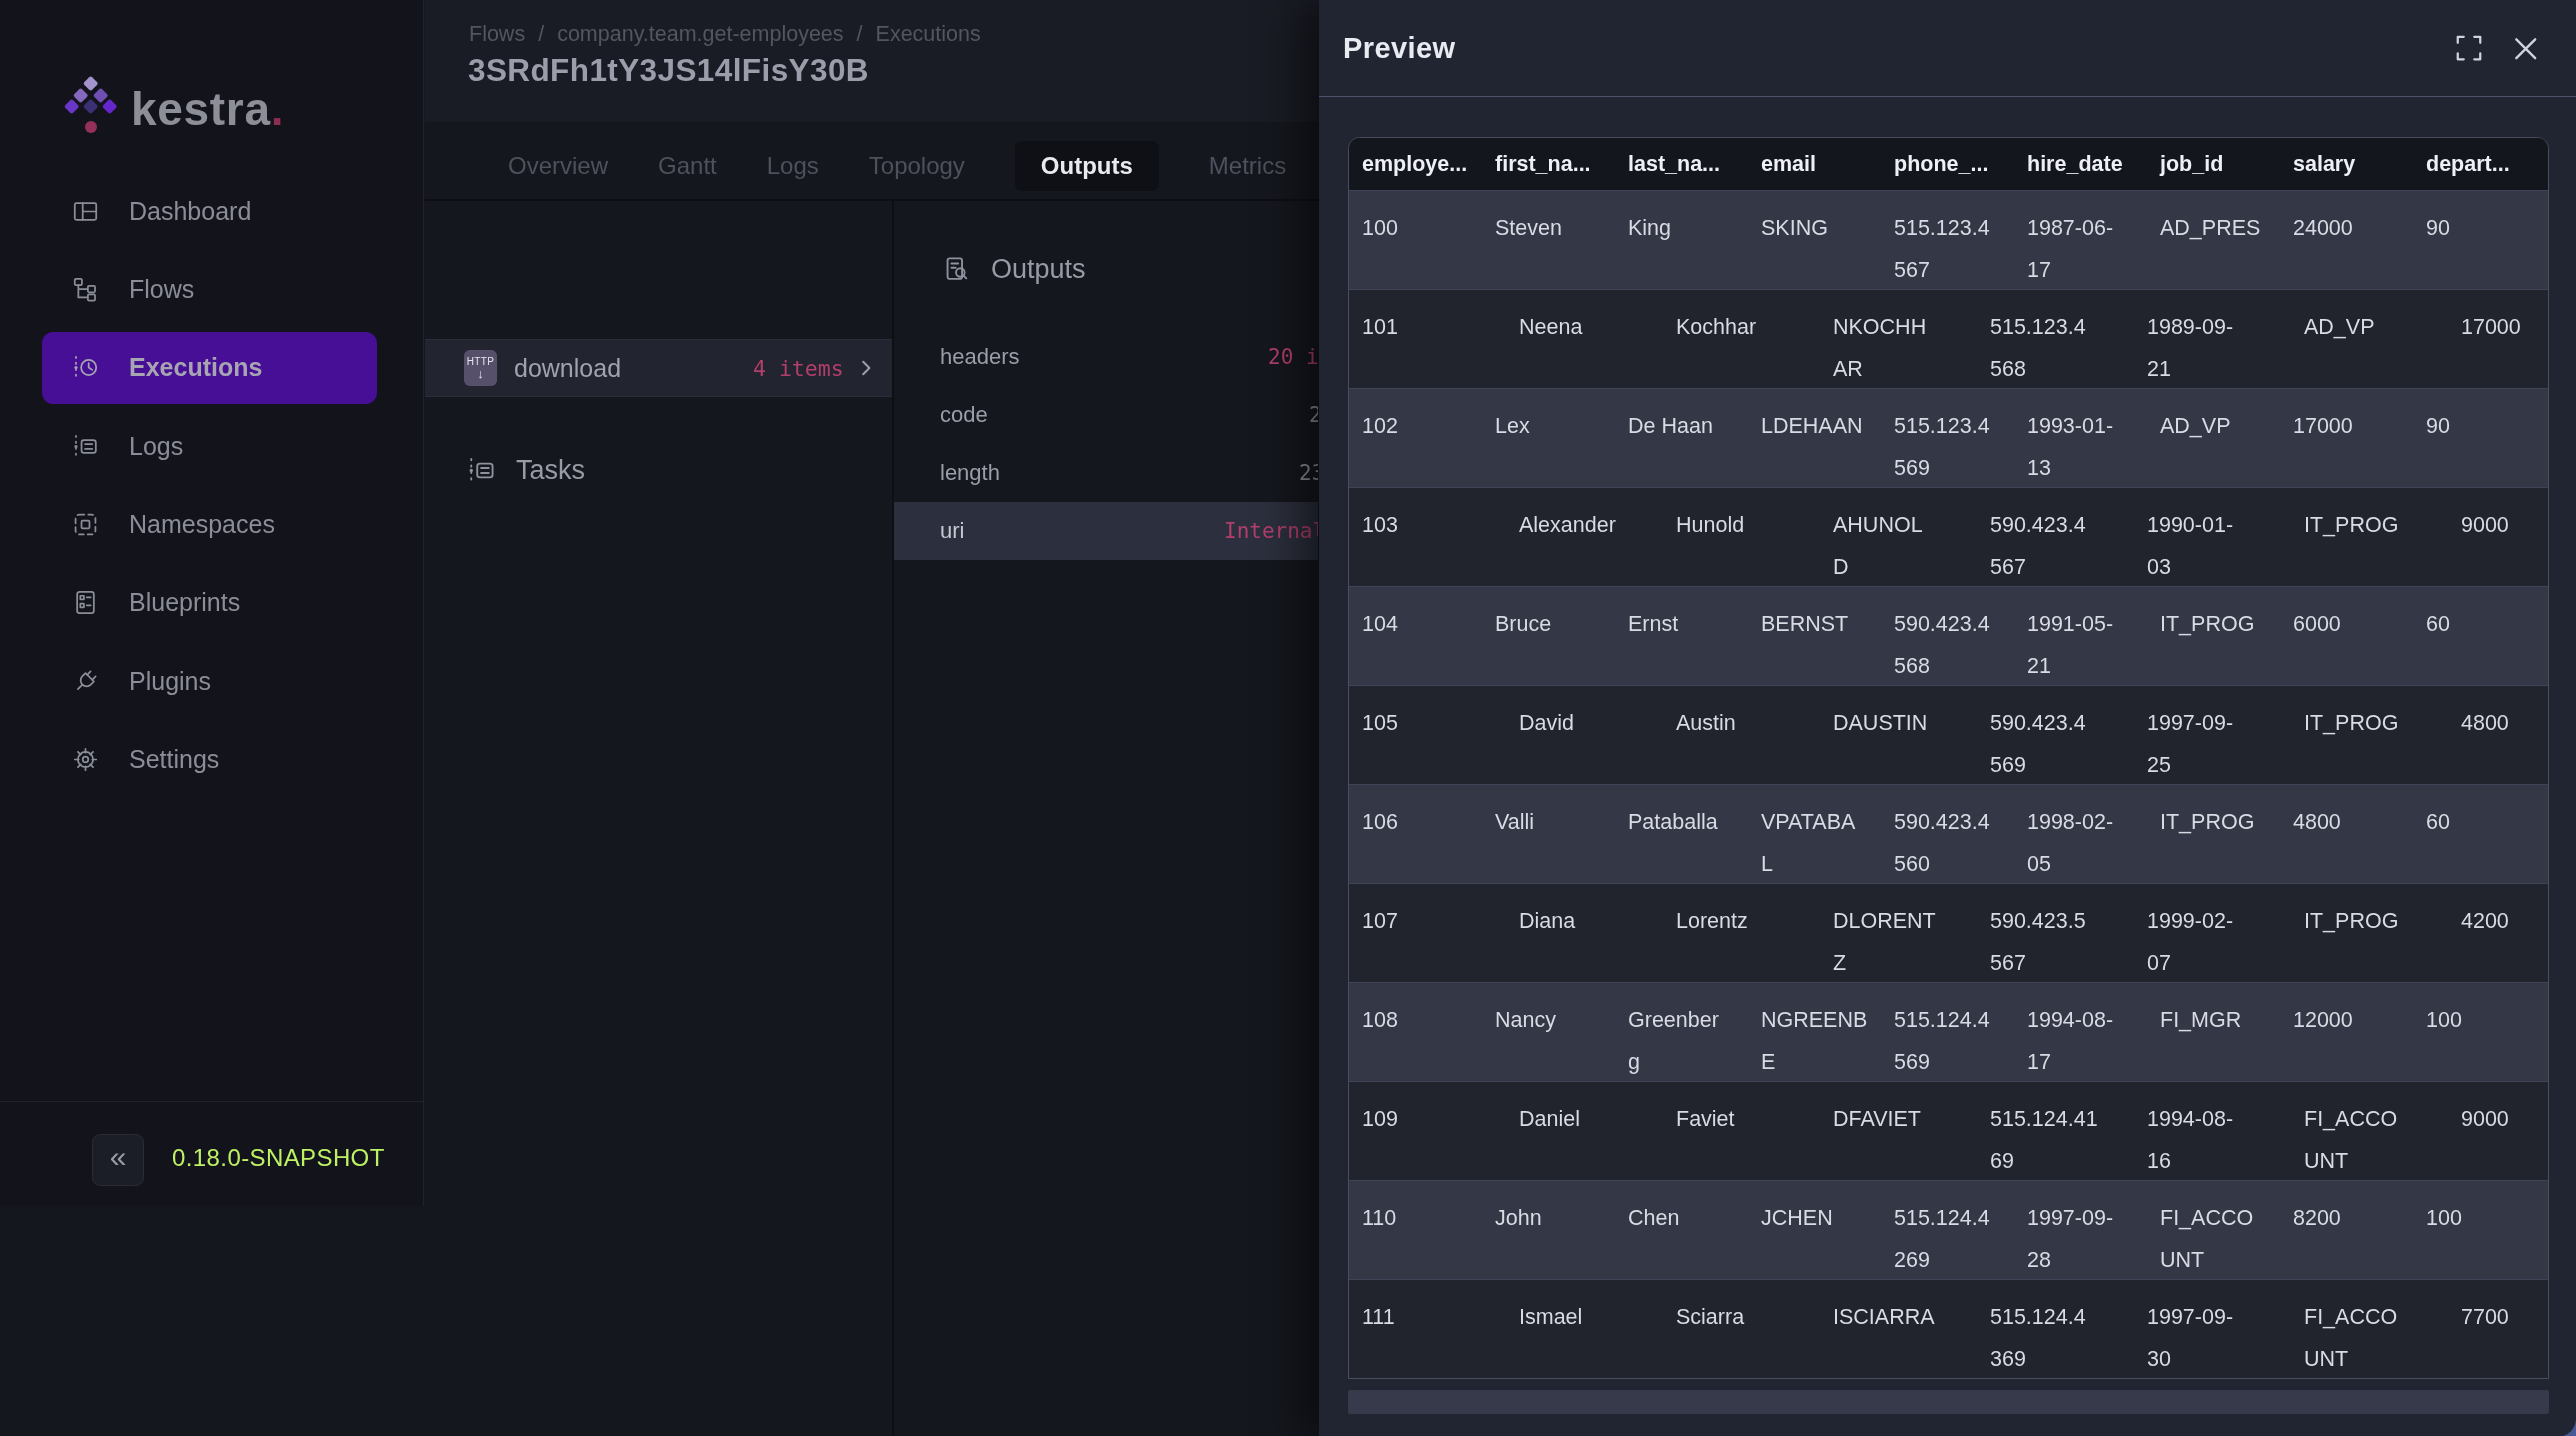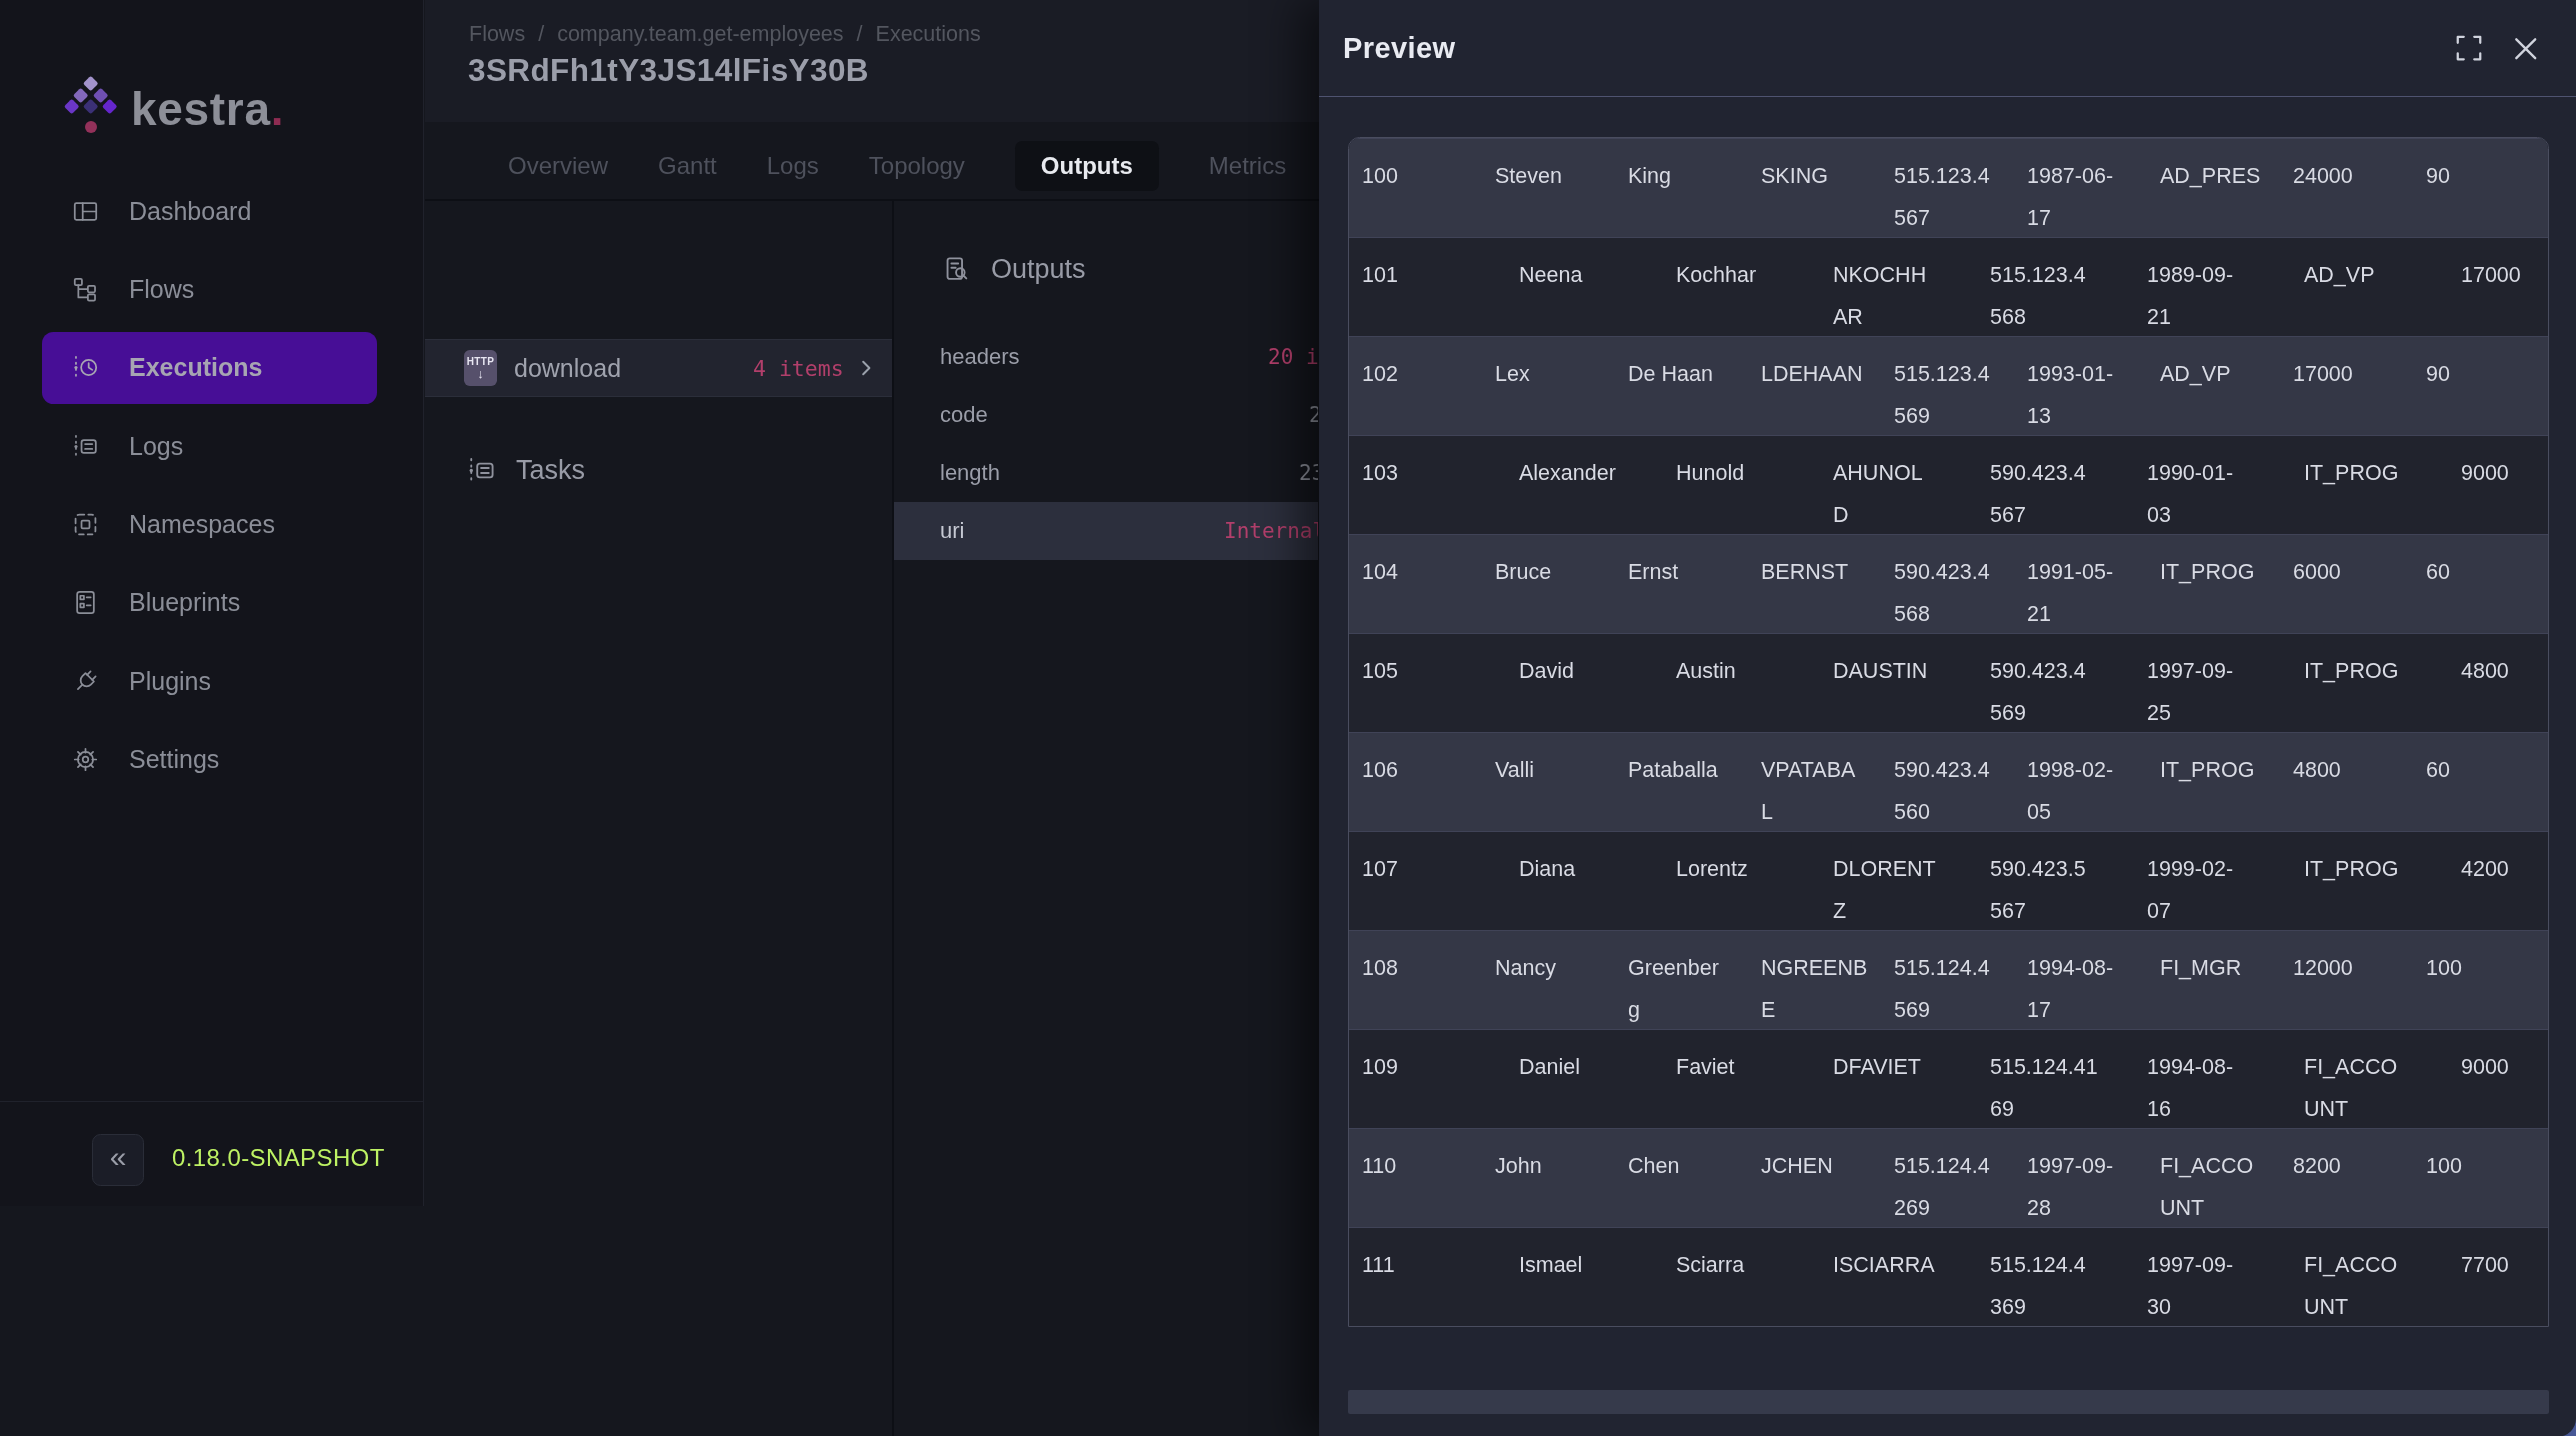--- a/index.html
+++ b/index.html
@@ -39,21 +39,21 @@
   
   #tasks-panel{position:absolute;left:425px;top:201px;width:467px;height:1236px;background:#15171e;}
   .panel-head{position:absolute;display:flex;align-items:center;color:#8f929d;}
   .panel-head .icon{width:29px;height:29px;}
   .panel-head .t{margin-left:20px;font-size:27px;font-weight:500;color:#989ba6;}
   #tasks-head{left:42px;top:254px;}
   #task-row{position:absolute;left:0;top:138px;width:467px;height:56px;background:#22242f;
             border-top:1.4px solid #2b2e3a;border-bottom:1.4px solid #2b2e3a;cursor:pointer;box-sizing:content-box;}
   #task-icon{position:absolute;left:39px;top:10px;width:33px;height:36px;background:#56506b;border-radius:5.7px;
              display:flex;flex-direction:column;align-items:center;justify-content:center;}
-  #task-icon .h{font-size:10px;font-weight:bold;color:#e8e6f2;letter-spacing:0.4px;line-height:11.4px;}
+  #task-icon .h{font-size:10px;font-weight:normal;color:#e8e6f2;letter-spacing:0.4px;line-height:11.4px;}
   #task-icon .a{font-size:13px;color:#e8e6f2;line-height:13px;}
   #task-name{position:absolute;left:89px;top:50%;transform:translateY(-50%);font-size:25px;color:#a0a3ae;}
   #task-badge{position:absolute;left:328px;top:50%;transform:translateY(-50%);
               font-family:"DejaVu Sans Mono",monospace;font-size:21.5px;color:#b23f6b;}
   #task-chev{position:absolute;left:432px;top:50%;transform:translateY(-50%);width:18.6px;height:18.6px;color:#9aa0ab;}
   #col-sep{position:absolute;left:892px;top:201px;width:2.1px;height:1236px;background:#0d0f15;}
   
   #outputs-panel{position:absolute;left:894px;top:201px;width:424px;height:1236px;background:#15171e;overflow:hidden;}
   #outputs-head{left:48px;top:53px;}
   #outputs-rows{position:absolute;left:0;top:127px;width:424px;}
@@ -288,20 +288,31 @@
         <path d="M5 13V5h8M27 5h8v8M35 27v8h-8M13 35H5v-8"></path>
       </svg>
     </span>
     <span id="btn-close">
       <svg viewBox="0 0 40 40" width="31.5" height="31.5" fill="none" stroke="currentColor" stroke-width="3" stroke-linecap="round">
           <path d="M8 8l24 24M32 8L8 32"></path>
         </svg>
     </span>
     <div id="preview-sep"></div>
     <div id="ptable">
+      <div class="thead" id="ptable-head">
+          <div class="th">employe...</div>
+          <div class="th">first_na...</div>
+          <div class="th">last_na...</div>
+          <div class="th">email</div>
+          <div class="th">phone_...</div>
+          <div class="th">hire_date</div>
+          <div class="th">job_id</div>
+          <div class="th">salary</div>
+          <div class="th">depart...</div>
+        </div>
       <div id="ptable-body">
           <div class="trow light">
             <div class="td">100</div>
             <div class="td">Steven</div>
             <div class="td">King</div>
             <div class="td">SKING</div>
             <div class="td">515.123.4
 567</div>
             <div class="td">1987-06-
 17</div>

